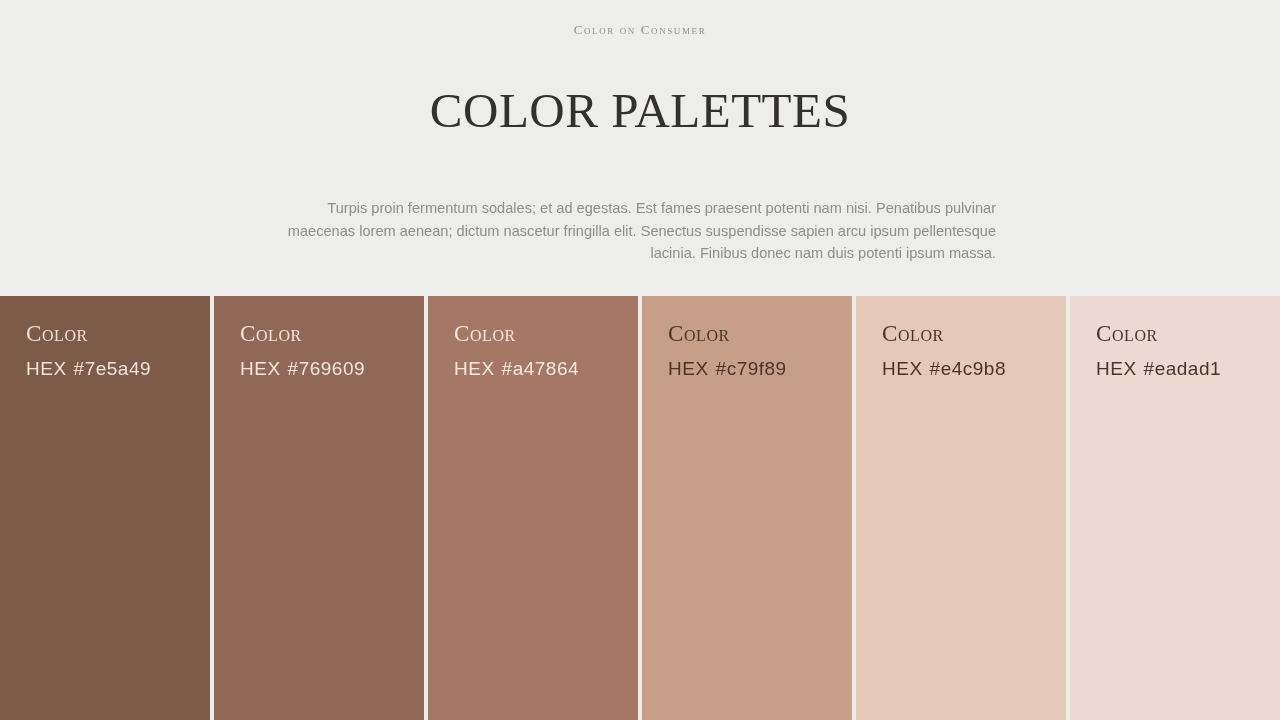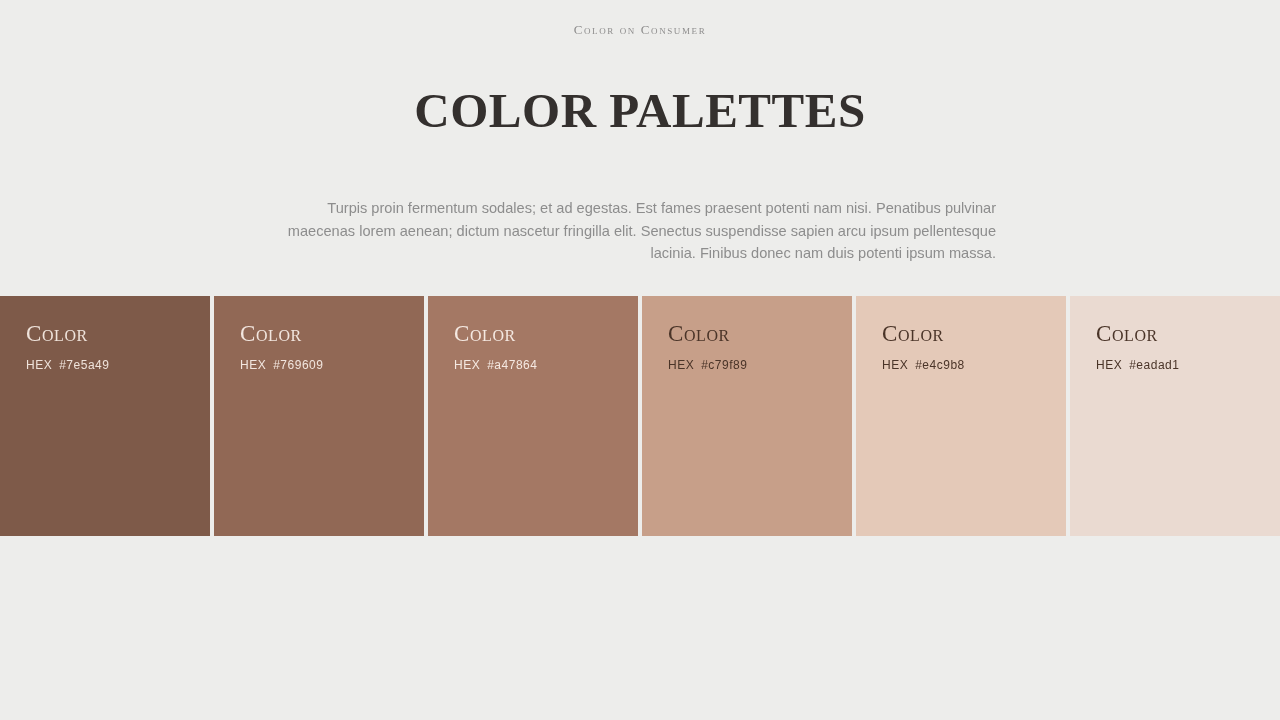--- a/index.html
+++ b/index.html
@@ -10,21 +10,21 @@
     width: 1280px;
     height: 720px;
     background: #ededeb;
     font-family: "Liberation Sans", sans-serif;
     overflow: hidden;
     position: relative;
   }
 
   .page {
     width: 1280px;
-    height: 536px;
+    height: 720px;
     display: flex;
     flex-direction: column;
     background: #ededeb;
   }
 
   
   .top-section {
     height: 296px;
     box-sizing: border-box;
     display: flex;
@@ -45,21 +45,21 @@
   }
 
   .main-title {
     margin-top: 49px;
     font-family: "Liberation Serif", serif;
     font-size: 49px;
     letter-spacing: 0.5px;
     color: #34302e;
     text-align: center;
     line-height: 1.05;
-    font-weight: 700;
+    font-weight: 400;
   }
 
   .intro-paragraph {
     margin-top: 28px;
     width: 712px;
     font-family: "Liberation Sans", sans-serif;
     font-size: 14.6px;
     line-height: 22.5px;
     color: #8d8d8d;
     text-align: right;
@@ -86,21 +86,21 @@
     font-variant: small-caps;
     font-size: 23px;
     letter-spacing: 0.6px;
     line-height: 1;
     margin: 0 0 14px 0;
     font-weight: 400;
   }
 
   .swatch-hex {
     font-family: "Liberation Sans", sans-serif;
-    font-size: 12px;
+    font-size: 19px;
     letter-spacing: 0.5px;
     line-height: 1;
     margin: 0;
     font-weight: 300;
   }
 
   .swatch-hex .hex-label {
     margin-right: 7px;
   }
 </style>

